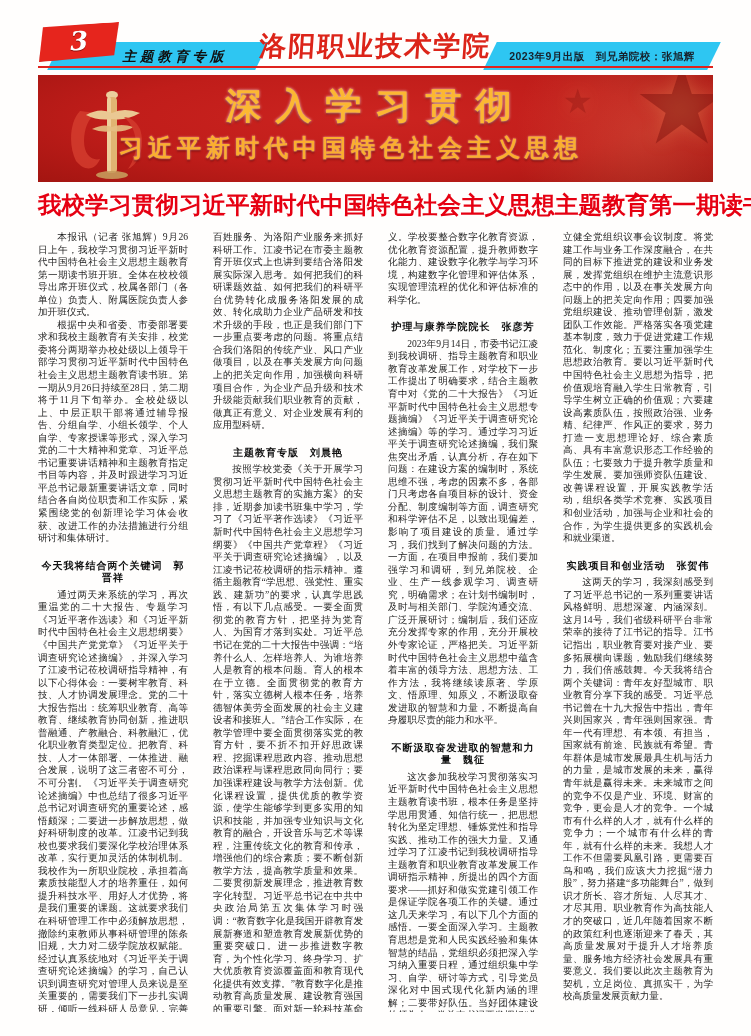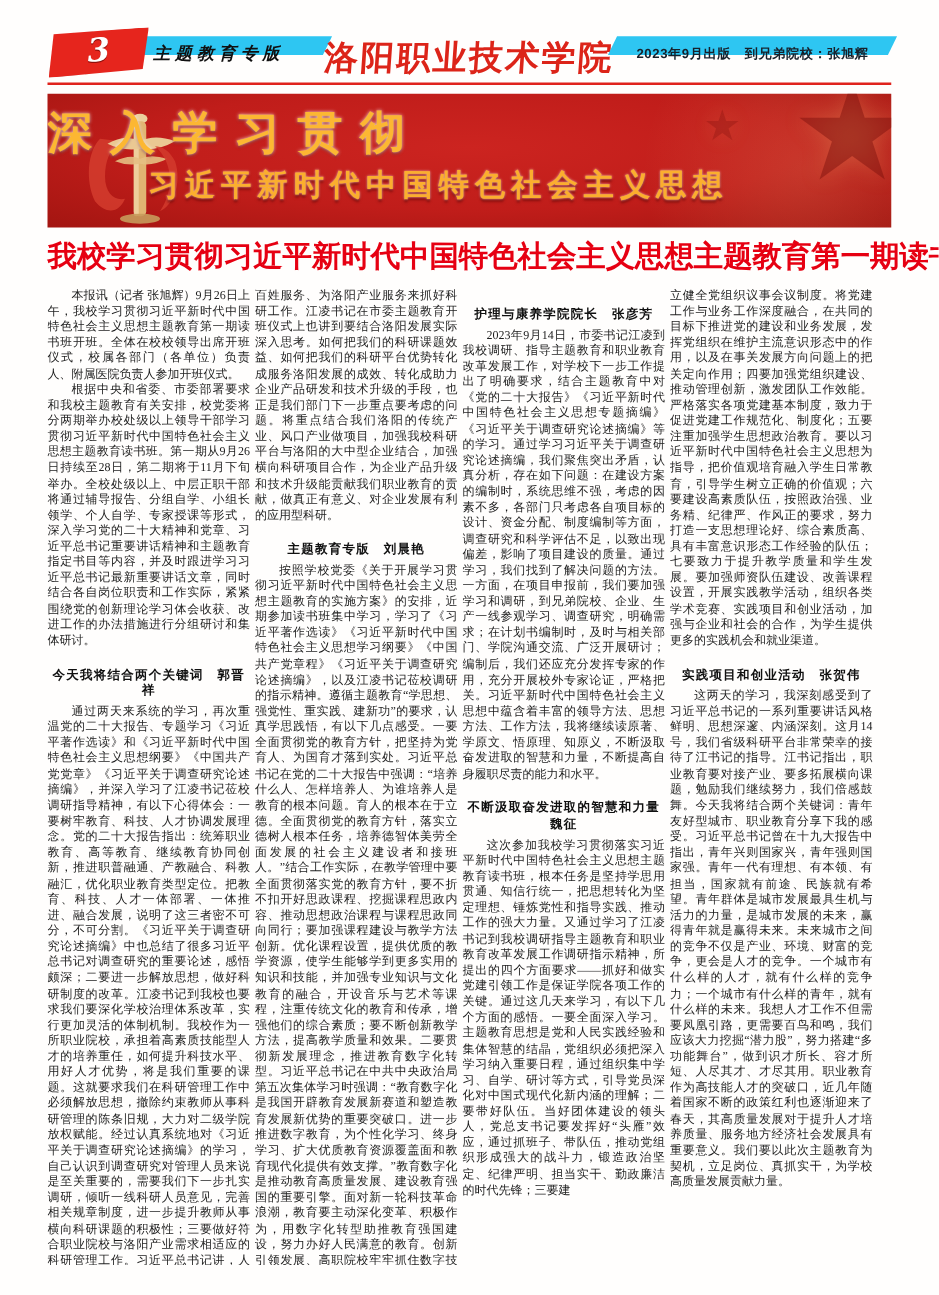--- a/index.html
+++ b/index.html
@@ -1,61 +1,61 @@
 <!DOCTYPE html>
 <html><head>
 <meta charset="utf-8">
 <style>
   html,body{margin:0;padding:0;background:#ffffff;}
   .page{position:relative;width:751px;height:1036px;background:#fffefd;overflow:hidden;
         font-family:"Liberation Sans","DejaVu Sans",sans-serif;}
 
   
   .hdr{position:absolute;left:38px;top:26px;width:675px;height:38px;}
-  .strip{position:absolute;height:15px;top:3px;}
+  .strip{position:absolute;height:28px;top:16px;}
   .strip::before{content:'';position:absolute;inset:0;background:#2ec6f2;transform:skewX(-26deg);}
   .strip-left{left:16px;width:208px;}
   .strip-right{left:452px;width:224px;}
   .strip .lbl{position:relative;z-index:2;display:block;line-height:28px;text-align:center;}
   .edition-lbl{font-family:"DejaVu Serif","Liberation Serif",serif;font-style:italic;font-weight:bold;
                font-size:13.5px;letter-spacing:4px;color:#101010;padding-left:34px;}
   .pub-lbl{font-size:10.5px;font-weight:600;color:#17212b;letter-spacing:.5px;}
   .flag{position:absolute;left:0px;top:-2px;width:82px;height:36px;background:#e6251d;z-index:3;
         clip-path:polygon(7% 4%,100% 0,92% 92%,0 100%);transform:rotate(-3deg);
         box-shadow:0 1px 2px rgba(0,0,0,.25);}
   .flag .num{display:block;text-align:center;line-height:34px;color:#fff;font-size:26px;font-weight:bold;
              font-family:"DejaVu Serif","Liberation Serif",serif;font-style:italic;text-shadow:0 1px 0 #8e0f0c;}
   .masthead{position:absolute;left:0;right:0;top:2px;text-align:center;
             font-family:"DejaVu Serif","Liberation Serif",serif;font-weight:bold;font-size:27px;
             color:#dc2419;letter-spacing:2px;transform:skewX(-4deg);}
   .red-rule{position:absolute;left:38px;top:66px;width:675px;height:2px;background:#e0231d;}
 
   
   .banner{position:absolute;left:38px;top:75px;width:675px;height:107px;overflow:hidden;
           background:radial-gradient(ellipse at 50% 40%, #cc2420 0%, #c01d1a 55%, #a31511 100%);}
-  .banner .t1{position:absolute;left:0;right:0;top:7px;font-weight:bold;font-size:36px;
+  .banner .t1{position:absolute;left:0;right:0;top:7px;text-align:center;font-weight:bold;font-size:36px;
               letter-spacing:14px;color:#fcb732;font-family:"DejaVu Serif","Liberation Serif",serif;
               text-shadow:0 0 3px rgba(255,255,255,.85),0 2px 2px rgba(90,0,0,.6);}
   .banner .t2{position:absolute;left:70px;right:0;top:57px;text-align:left;font-weight:bold;font-size:24px;
               letter-spacing:5px;color:#fbae2e;font-family:"DejaVu Serif","Liberation Serif",serif;
               text-shadow:0 0 2px rgba(255,255,255,.7),0 2px 2px rgba(90,0,0,.6);padding-left:11px;}
   .huabiao{position:absolute;left:28px;top:6px;opacity:.95;}
   .star-deco{position:absolute;color:rgba(120,14,10,.45);font-size:110px;right:-18px;top:-34px;
              text-shadow:0 0 18px rgba(255,200,120,.25);}
   .star-deco.small{font-size:34px;right:120px;top:6px;opacity:.6;}
   .glow{position:absolute;right:-60px;top:-70px;width:260px;height:260px;border-radius:50%;
         background:radial-gradient(circle,rgba(255,220,150,.14) 0%,rgba(255,220,150,0) 70%);}
 
   
   .headline{position:absolute;left:38px;top:189px;width:675px;margin:0;text-align:center;
             font-size:23.5px;font-weight:bold;color:#e60012;letter-spacing:0;
             font-family:"Liberation Sans","DejaVu Sans",sans-serif;white-space:nowrap;}
 
   
-  .cols{position:absolute;left:38px;top:231px;width:675px;height:781px;display:flex;gap:4px;}
+  .cols{position:absolute;left:38px;top:231px;width:675px;height:781px;display:flex;gap:25px;}
   .col{width:162px;height:781px;overflow:hidden;
        font-family:"Liberation Serif","DejaVu Serif",serif;
        font-size:9.6px;line-height:12.55px;color:#1d1d1d;text-align:justify;text-justify:inter-ideograph;}
   .col p{margin:0;}
   .col p.indent{text-indent:2em;}
   .col h3{margin:15px 0 4px;text-align:center;font-size:10px;font-weight:bold;letter-spacing:1px;
           color:#111;font-family:"DejaVu Serif","Liberation Serif",serif;}
 </style>
 </head>
 <body>
@@ -97,25 +97,26 @@
   <h1 class="headline">我校学习贯彻习近平新时代中国特色社会主义思想主题教育第一期读书班开班</h1>
 
   <main class="cols">
       <div class="col">
         <p class="indent">本报讯（记者 张旭辉）9月26日上午，我校学习贯彻习近平新时代中国特色社会主义思想主题教育第一期读书班开班。全体在校校领导出席开班仪式，校属各部门（各单位）负责人、附属医院负责人参加开班仪式。</p>
         <p class="indent">根据中央和省委、市委部署要求和我校主题教育有关安排，校党委将分两期举办校处级以上领导干部学习贯彻习近平新时代中国特色社会主义思想主题教育读书班。第一期从9月26日持续至28日，第二期将于11月下旬举办。全校处级以上、中层正职干部将通过辅导报告、分组自学、小组长领学、个人自学、专家授课等形式，深入学习党的二十大精神和党章、习近平总书记重要讲话精神和主题教育指定书目等内容，并及时跟进学习习近平总书记最新重要讲话文章，同时结合各自岗位职责和工作实际，紧紧围绕党的创新理论学习体会收获、改进工作的办法措施进行分组研讨和集体研讨。</p>
         <h3>今天我将结合两个关键词　郭晋祥</h3>
         <p class="indent">通过两天来系统的学习，再次重温党的二十大报告、专题学习《习近平著作选读》和《习近平新时代中国特色社会主义思想纲要》《中国共产党党章》《习近平关于调查研究论述摘编》，并深入学习了江凌书记莅校调研指导精神，有以下心得体会：一要树牢教育、科技、人才协调发展理念。党的二十大报告指出：统筹职业教育、高等教育、继续教育协同创新，推进职普融通、产教融合、科教融汇，优化职业教育类型定位。把教育、科技、人才一体部署、一体推进、融合发展，说明了这三者密不可分，不可分割。《习近平关于调查研究论述摘编》中也总结了很多习近平总书记对调查研究的重要论述，感悟颇深；二要进一步解放思想，做好科研制度的改革。江凌书记到我校也要求我们要深化学校治理体系改革，实行更加灵活的体制机制。我校作为一所职业院校，承担着高素质技能型人才的培养重任，如何提升科技水平、用好人才优势，将是我们重要的课题。这就要求我们在科研管理工作中必须解放思想，撤除约束教师从事科研管理的陈条旧规，大力对二级学院放权赋能。经过认真系统地对《习近平关于调查研究论述摘编》的学习，自己认识到调查研究对管理人员来说是至关重要的，需要我们下一步扎实调研，倾听一线科研人员意见，完善相关规章制度，进一步提升教师从事横向科研课题的积极性；三要做好符合职业院校与洛阳产业需求相适应的科研管理工作。习近平总书记讲，人民对美好生活的向往，就是我们的奋斗目标。作为市委市政府举办的高等职业院校，我认为学校就是要为洛阳</p>
       </div>
       <div class="col">
-        <p>百姓服务、为洛阳产业服务来抓好科研工作。江凌书记在市委主题教育开班仪式上也讲到要结合洛阳发展实际深入思考。如何把我们的科研课题效益、如何把我们的科研平台优势转化成服务洛阳发展的成效、转化成助力企业产品研发和技术升级的手段，也正是我们部门下一步重点要考虑的问题。将重点结合我们洛阳的传统产业、风口产业做项目，加强我校科研平台与洛阳的大中型企业结合，加强横向科研项目合作，为企业产品升级和技术升级能贡献我们职业教育的贡献，做真正有意义、对企业发展有利的应用型科研。</p>
+        <p>百姓服务、为洛阳产业服务来抓好科研工作。江凌书记在市委主题教育开班仪式上也讲到要结合洛阳发展实际深入思考。如何把我们的科研课题效益、如何把我们的科研平台优势转化成服务洛阳发展的成效、转化成助力企业产品研发和技术升级的手段，也正是我们部门下一步重点要考虑的问题。将重点结合我们洛阳的传统产业、风口产业做项目，以及在事关发展方向问题上的把关定向作用，加强横向科研项目合作，为企业产品升级和技术升级能贡献我们职业教育的贡献，做真正有意义、对企业发展有利的应用型科研。</p>
         <h3>主题教育专版　刘晨艳</h3>
         <p class="indent">按照学校党委《关于开展学习贯彻习近平新时代中国特色社会主义思想主题教育的实施方案》的安排，近期参加读书班集中学习，学习了《习近平著作选读》《习近平新时代中国特色社会主义思想学习纲要》《中国共产党章程》《习近平关于调查研究论述摘编》，以及江凌书记莅校调研的指示精神。遵循主题教育“学思想、强党性、重实践、建新功”的要求，认真学思践悟，有以下几点感受。一要全面贯彻党的教育方针，把坚持为党育人、为国育才落到实处。习近平总书记在党的二十大报告中强调：“培养什么人、怎样培养人、为谁培养人是教育的根本问题。育人的根本在于立德。全面贯彻党的教育方针，落实立德树人根本任务，培养德智体美劳全面发展的社会主义建设者和接班人。”结合工作实际，在教学管理中要全面贯彻落实党的教育方针，要不折不扣开好思政课程、挖掘课程思政内容、推动思想政治课程与课程思政同向同行；要加强课程建设与教学方法创新。优化课程设置，提供优质的教学资源，使学生能够学到更多实用的知识和技能，并加强专业知识与文化教育的融合，开设音乐与艺术等课程，注重传统文化的教育和传承，增强他们的综合素质；要不断创新教学方法，提高教学质量和效果。二要贯彻新发展理念，推进教育数字化转型。习近平总书记在中共中央政治局第五次集体学习时强调：“教育数字化是我国开辟教育发展新赛道和塑造教育发展新优势的重要突破口。进一步推进数字教育，为个性化学习、终身学习、扩大优质教育资源覆盖面和教育现代化提供有效支撑。”教育数字化是推动教育高质量发展、建设教育强国的重要引擎。面对新一轮科技革命浪潮，教育要主动深化变革、积极作为，用数字化转型助推教育强国建设，努力办好人民满意的教育。创新引领发展、高职院校牢牢抓住数字技术变革新机遇，加快培养高素质技术技能人才质量具有重要意</p>
       </div>
       <div class="col">
+        <p>义。学校要整合数字化教育资源，优化教育资源配置，提升教师数字化能力、建设数字化教学与学习环境，构建数字化管理和评估体系，实现管理流程的优化和评估标准的科学化。</p>
         <h3>护理与康养学院院长　张彦芳</h3>
         <p class="indent">2023年9月14日，市委书记江凌到我校调研、指导主题教育和职业教育改革发展工作，对学校下一步工作提出了明确要求，结合主题教育中对《党的二十大报告》《习近平新时代中国特色社会主义思想专题摘编》《习近平关于调查研究论述摘编》等的学习。通过学习习近平关于调查研究论述摘编，我们聚焦突出矛盾，认真分析，存在如下问题：在建设方案的编制时，系统思维不强，考虑的因素不多，各部门只考虑各自项目标的设计、资金分配、制度编制等方面，调查研究和科学评估不足，以致出现偏差，影响了项目建设的质量。通过学习，我们找到了解决问题的方法。一方面，在项目申报前，我们要加强学习和调研，到兄弟院校、企业、生产一线参观学习、调查研究，明确需求；在计划书编制时，及时与相关部门、学院沟通交流、广泛开展研讨；编制后，我们还应充分发挥专家的作用，充分开展校外专家论证，严格把关。习近平新时代中国特色社会主义思想中蕴含着丰富的领导方法、思想方法、工作方法，我将继续读原著、学原文、悟原理、知原义，不断汲取奋发进取的智慧和力量，不断提高自身履职尽责的能力和水平。</p>
         <h3>不断汲取奋发进取的智慧和力量　魏征</h3>
         <p class="indent">这次参加我校学习贯彻落实习近平新时代中国特色社会主义思想主题教育读书班，根本任务是坚持学思用贯通、知信行统一，把思想转化为坚定理想、锤炼党性和指导实践、推动工作的强大力量。又通过学习了江凌书记到我校调研指导主题教育和职业教育改革发展工作调研指示精神，所提出的四个方面要求——抓好和做实党建引领工作是保证学院各项工作的关键。通过这几天来学习，有以下几个方面的感悟。一要全面深入学习。主题教育思想是党和人民实践经验和集体智慧的结晶，党组织必须把深入学习纳入重要日程，通过组织集中学习、自学、研讨等方式，引导党员深化对中国式现代化新内涵的理解；二要带好队伍。当好团体建设的领头人，党总支书记要发挥好“头雁”效应，通过抓班子、带队伍，推动党组织形成强大的战斗力，锻造政治坚定、纪律严明、担当实干、勤政廉洁的时代先锋；三要建</p>
       </div>
       <div class="col">
         <p>立健全党组织议事会议制度。将党建工作与业务工作深度融合，在共同的目标下推进党的建设和业务发展，发挥党组织在维护主流意识形态中的作用，以及在事关发展方向问题上的把关定向作用；四要加强党组织建设、推动管理创新，激发团队工作效能。严格落实各项党建基本制度，致力于促进党建工作规范化、制度化；五要注重加强学生思想政治教育。要以习近平新时代中国特色社会主义思想为指导，把价值观培育融入学生日常教育，引导学生树立正确的价值观；六要建设高素质队伍，按照政治强、业务精、纪律严、作风正的要求，努力打造一支思想理论好、综合素质高、具有丰富意识形态工作经验的队伍；七要致力于提升教学质量和学生发展。要加强师资队伍建设、改善课程设置，开展实践教学活动，组织各类学术竞赛、实践项目和创业活动，加强与企业和社会的合作，为学生提供更多的实践机会和就业渠道。</p>
         <h3>实践项目和创业活动　张贺伟</h3>
         <p class="indent">这两天的学习，我深刻感受到了习近平总书记的一系列重要讲话风格鲜明、思想深邃、内涵深刻。这月14号，我们省级科研平台非常荣幸的接待了江书记的指导。江书记指出，职业教育要对接产业、要多拓展横向课题，勉励我们继续努力，我们倍感鼓舞。今天我将结合两个关键词：青年友好型城市、职业教育分享下我的感受。习近平总书记曾在十九大报告中指出，青年兴则国家兴，青年强则国家强。青年一代有理想、有本领、有担当，国家就有前途、民族就有希望。青年群体是城市发展最具生机与活力的力量，是城市发展的未来，赢得青年就是赢得未来。未来城市之间的竞争不仅是产业、环境、财富的竞争，更会是人才的竞争。一个城市有什么样的人才，就有什么样的竞争力；一个城市有什么样的青年，就有什么样的未来。我想人才工作不但需要凤凰引路，更需要百鸟和鸣，我们应该大力挖掘“潜力股”，努力搭建“多功能舞台”，做到识才所长、容才所短、人尽其才、才尽其用。职业教育作为高技能人才的突破口，近几年随着国家不断的政策红利也逐渐迎来了春天，其高质量发展对于提升人才培养质量、服务地方经济社会发展具有重要意义。我们要以此次主题教育为契机，立足岗位、真抓实干，为学校高质量发展贡献力量。</p>
       </div>

